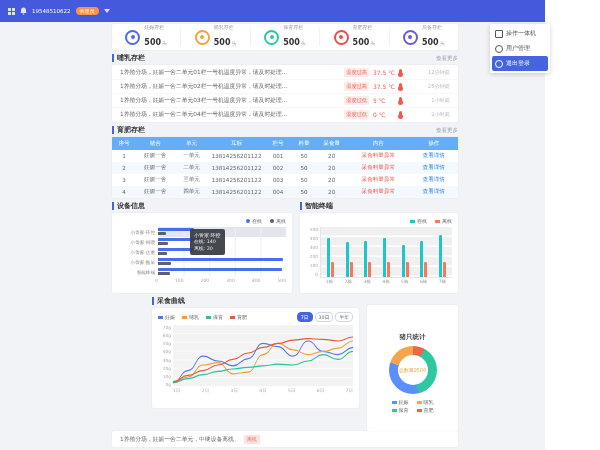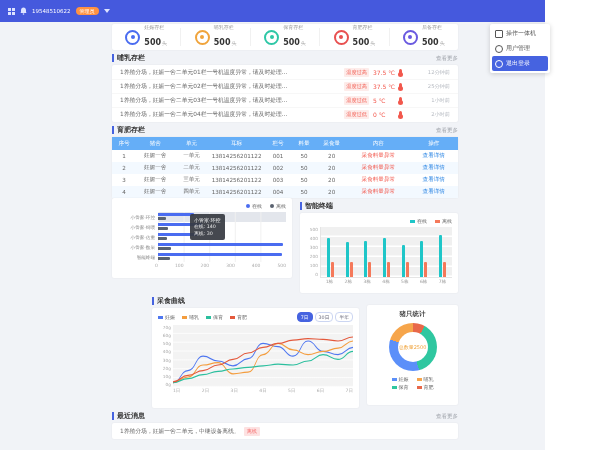--- a/index.html
+++ b/index.html
@@ -94,21 +94,21 @@
   .curve-top{display:flex;justify-content:space-between;align-items:center;height:10px;}
   .curve-legend{display:flex;gap:7px;align-items:center;}
   .btn-group{display:flex;gap:2px;align-items:center;}
   .tbtn{font-size:4.8px;color:#667;border:1px solid #ccd6f2;border-radius:4px;padding:1px 3px;cursor:pointer;background:#fff;}
   .tbtn.active{background:#4663e0;color:#fff;border-color:#4663e0;}
   .curve-body{display:flex;margin-top:3px;}
   .curve-ylabels{display:flex;flex-direction:column;justify-content:space-between;height:62px;font-size:4.3px;color:#aaa;text-align:right;width:13px;padding-right:2px;flex:none;}
   .curve-plot{flex:1;height:62px;background-image:linear-gradient(to top,transparent 0,transparent calc(14.28% - 1px),#f3f3f3 14.28%);background-size:100% 14.28%;}
   .curve-xlabels{display:flex;justify-content:space-between;margin-left:15px;font-size:4.5px;color:#aaa;margin-top:1px;}
   
-  .donut-card{margin-top:12px;padding:5px 4px;height:90px;display:flex;flex-direction:column;align-items:center;}
+  .donut-card{margin-top:12px;padding:18px 4px;height:90px;display:flex;flex-direction:column;align-items:center;justify-content:flex-end;}
   .donut-title{font-size:6.5px;color:#444;font-weight:bold;}
   .donut{width:48px;height:48px;border-radius:50%;position:relative;margin-top:4px;}
   .donut::after{content:"";position:absolute;inset:9px;background:#fff;border-radius:50%;}
   .donut-center{position:absolute;inset:0;display:flex;align-items:center;justify-content:center;font-size:5px;color:#f0a43c;z-index:2;}
   .donut-legend{display:grid;grid-template-columns:1fr 1fr;gap:2px 8px;margin-top:5px;}
   
   .msg-card{padding:2px 0;}
   .msg-row{height:12px;display:flex;align-items:center;gap:4px;padding:0 8px;}
   .msg-text{font-size:5.8px;color:#666;}
   .msg-badge{font-size:5.2px;padding:1px 3px;border-radius:1px;position:relative;}
@@ -304,20 +304,23 @@
               <td>20</td>
               <td class="warn">采食料量异常</td>
               <td class="link">查看详情</td>
             </tr>
           </tbody>
       </table>
     </div>
 
     <div class="row2">
       <div class="colL">
+        <div class="stitle">
+            <span class="t">设备信息</span>
+          </div>
         <div class="card chart-card">
           <div class="legend">
               <span class="lgi">
                 <span class="lgdot" style="background: rgb(74, 108, 240);"></span>
                 <span class="lgl">在线</span>
               </span>
               <span class="lgi">
                 <span class="lgdot" style="background: rgb(90, 98, 112);"></span>
                 <span class="lgl">离线</span>
               </span>
@@ -527,24 +530,20 @@
               </span>
               <span class="lgi">
                 <span class="lgsq" style="background: rgb(232, 104, 74);"></span>
                 <span class="lgl">育肥</span>
               </span>
             </div>
         </div>
       </div>
     </div>
 
-    <div class="stitle">
-      <span class="t">最近消息</span>
-      <span class="more">查看更多</span>
-    </div>
     <div class="card msg-card">
         <div class="msg-row">
           <span class="msg-text">1养殖分场，妊娠一舍二单元，中继设备离线。</span>
           <span class="msg-badge b-danger">离线</span>
         </div>
       </div>
 
   </div>
 </div>
 

